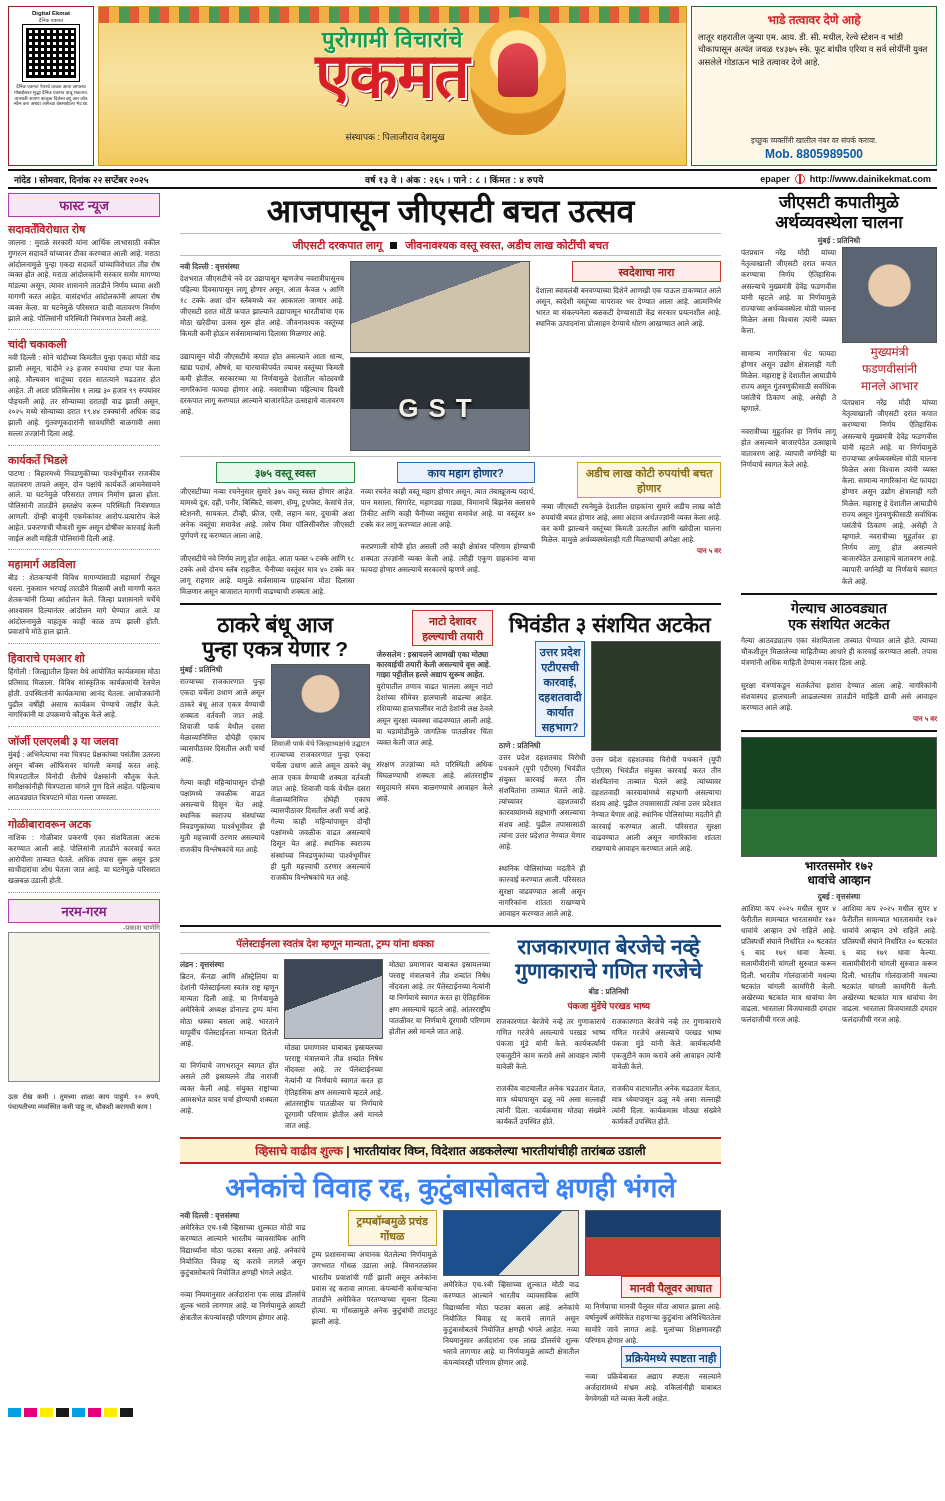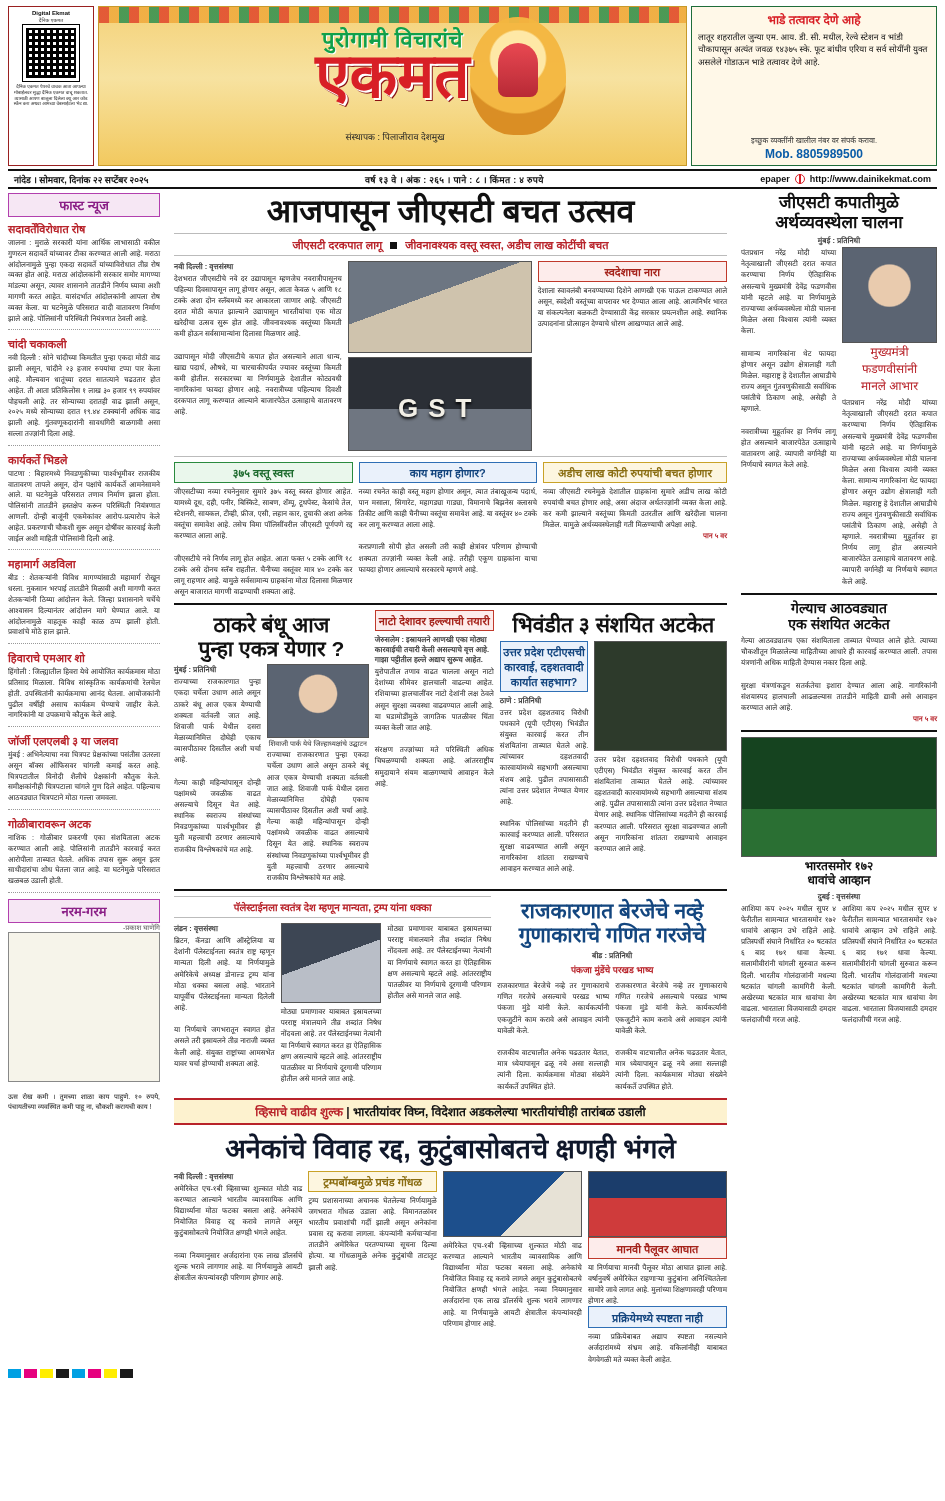--- a/index.html
+++ b/index.html
@@ -78,21 +78,21 @@
     display:flex; align-items:center; justify-content:space-between;
     border-top:2px solid #111; border-bottom:2px solid #111;
     height: 20px; margin-top: 3px; padding: 0 6px; font-size: 9px; font-weight:700;
   }
   .infobar .mid { letter-spacing:.3px; }
   .infobar .right { display:flex; align-items:center; gap:5px; font-weight:600;}
   .globe { width:10px; height:10px; border-radius:50%; border:1.5px solid #d81f26; display:inline-block; position:relative;}
   .globe:after{content:"";position:absolute;left:3.5px;top:-1.5px;width:1.5px;height:10px;background:#d81f26;}
 
   
-  .content { display:flex; gap:14px; margin-top:4px; }
+  .content { display:flex; gap:20px; margin-top:4px; }
   .col-left { width: 152px; }
   .col-mid { flex: 1; }
   .col-right { width: 196px; }
 
   .sec-head {
     background:#f6e7f4; border:1px solid #b23fae; color:#8a1f86;
     text-align:center; font-weight:800; font-size: 13px; padding:2px 0; margin-bottom:4px;
   }
   .brief { border-bottom:1px dotted #999; padding-bottom:5px; margin-bottom:6px; }
   .brief h4 { margin:0 0 2px 0; font-size:11px; color:#b8232a; font-weight:800; }
@@ -123,21 +123,21 @@
   .photo.cric { background: linear-gradient(180deg,#15431f 0 60%,#2a6f33 60% 100%); }
   .photo.ats { background: linear-gradient(180deg,#2d3a2b 0 100%); }
   .photo.starmer { background: linear-gradient(160deg,#3d4654 0 45%, #b9bec7 45% 100%); }
   .photo.trump { background: linear-gradient(180deg,#1b3d6b 0 40%, #cf3b3b 40% 100%); }
   .photo.visa { background: linear-gradient(135deg,#1d4f8c 0 60%, #e7e2d6 60% 100%); }
   .photo.cartoon { background:#f6f4ea; border:1px solid #888; }
   .cap { font-size:7px; color:#333; text-align:center; padding:1px 0; }
 
   .box-head {
     background:#eaf1fb; border:1px solid #2f6fb5; color:#12447e;
-    font-weight:800; font-size:11px; text-align:center; padding:2px 0; margin-bottom:3px;
+    font-weight:800; font-size:11px; text-align:center; padding:2px 0; margin-bottom:3px;margin-left:36px;
   }
   .box-head.red { background:#fdeceb; border-color:#c0392b; color:#a5231b; }
   .box-head.green { background:#eaf7ec; border-color:#2a8a3e; color:#1d6b2e; }
   .box-head.yellow{ background:#fdf6e0; border-color:#c9a227; color:#8a6d12; }
 
   .hl-title {
     font-size: 21px; font-weight: 900; text-align:center; line-height:1.12; color:#111; margin:3px 0 4px;
   }
   .hl-title.red { color:#b8232a; }
   .hl-title.blue { color:#13467f; }
@@ -152,21 +152,21 @@
   }
   .right-cap { font-size:12px; text-align:center; font-weight:400; color:#b8232a; }
 
   .banner-strip {
     background:#fdf2cf; border-top:2px solid #b8232a; border-bottom:2px solid #b8232a;
     text-align:center; font-size: 12px; font-weight:800; color:#111; padding:3px 0; margin:6px 0 4px;
   }
   .banner-strip .em { color:#b8232a; }
 
   .big-bottom {
-    font-size: 27px; font-weight:900; text-align:center; color:#0f172a; margin:2px 0 5px;
+    font-size: 27px; font-weight:900; text-align:center; color:#3b82f6; margin:2px 0 5px;
   }
 
   .narm { background:#f6e7f4; border:1px solid #b23fae; color:#8a1f86; text-align:center; font-weight:800; font-size:13px; padding:2px 0;}
   .narm-by { font-size:7px; text-align:right; color:#555; }
 
   .footer-dots { display:flex; gap:3px; justify-content:flex-start; padding-top:4px; }
   .dot { width:13px; height:9px; }
 
   .tiny { font-size:6.8px; line-height:1.5; text-align:justify; }
   .vpad { padding-top:3px; }

